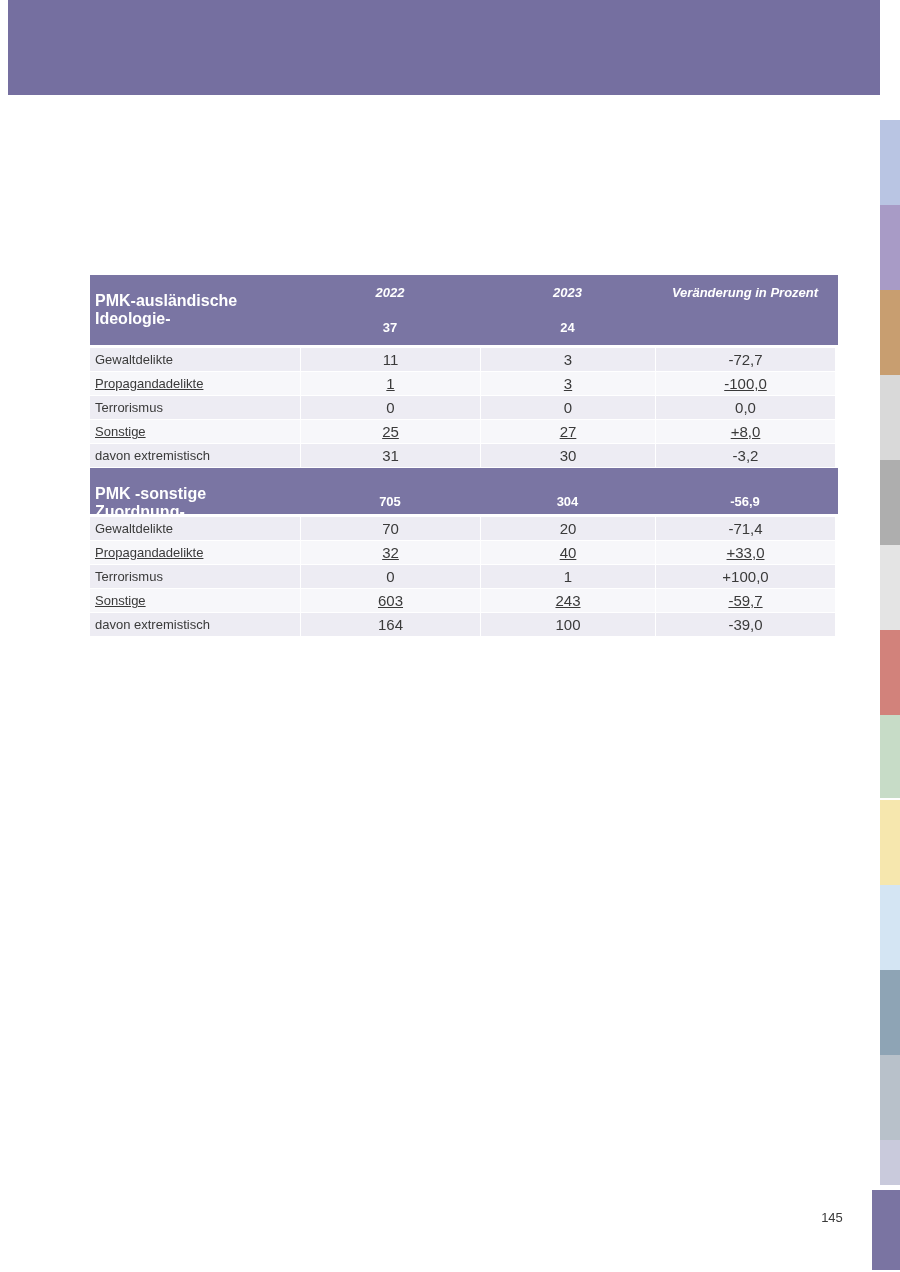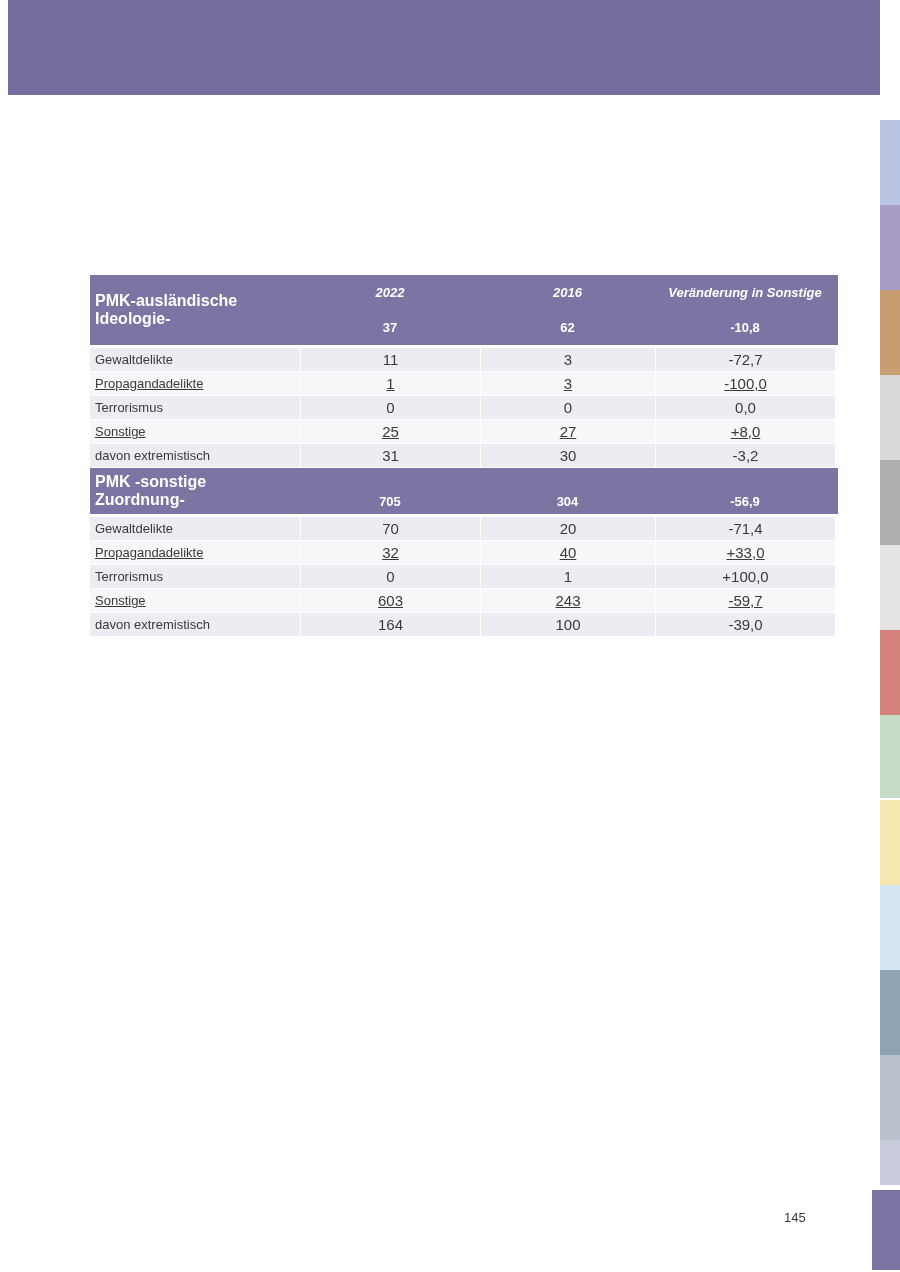--- a/index.html
+++ b/index.html
@@ -55,21 +55,21 @@
   .th-label {
     grid-column: 1;
     grid-row: 1 / 3;
     display: flex;
     align-items: center;
     padding-left: 5px;
     font-size: 16px;
   }
   .thead.g2 .th-label {
     align-items: flex-start;
-    padding-top: 5px;
+    padding-top: 17px;
   }
   .th-year, .th-total {
     display: flex;
     align-items: center;
     justify-content: center;
   }
   .thead .th-year  { grid-row: 1; font-style: italic; }
   .thead .th-total { grid-row: 2; }
 
   .trow {
@@ -83,23 +83,23 @@
     display: flex;
     align-items: center;
     background: var(--row-stripe-a, #edecf3);
   }
   .trow.even .cell { background: var(--row-stripe-b, #f7f7fa); text-decoration: underline; }
   .cell.lab { padding-left: 5px; font-size: 13px; }
   .cell.num { justify-content: center; font-size: 15px; }
 
   .page-number {
     position: absolute;
-    left: 784px; top: 1210px;
+    left: 812px; top: 1210px;
     width: 40px;
-    text-align: left;
+    text-align: center;
     font-size: 13px;
     color: var(--text, #3a3a3a);
   }
 </style>
 </head>
 <body>
 
 <div class="page">
 
   <div class="top-band"></div>
@@ -119,25 +119,24 @@
     <div class="strip-seg" style="top: 1055px; height: 85px; background: rgb(184, 193, 202);"></div>
     <div class="strip-seg" style="top: 1140px; height: 45px; background: rgb(201, 202, 220);"></div>
     <div class="strip-seg" style="top: 1190px; height: 80px; left: -8px; width: 28px; background: rgb(122, 116, 162);"></div>
   </div>
 
   <div class="pmk-table">
 
     <div class="thead g1">
       <div class="th-label">PMK-ausländische Ideologie-</div>
       <div class="th-year">2022</div>
-      <div class="th-year">2016</div>
-      <div class="th-year">Veränderung in Sonstige</div>
+      <div class="th-year">2023</div>
+      <div class="th-year">Veränderung in Prozent</div>
       <div class="th-total">37</div>
-      <div class="th-total">62</div>
-      <div class="th-total">-10,8</div>
+      <div class="th-total">24</div>
     </div>
 
     <div class="trow odd">
       <div class="cell lab">Gewaltdelikte</div>
       <div class="cell num">11</div>
       <div class="cell num">3</div>
       <div class="cell num">-72,7</div>
     </div>
     <div class="trow even">
       <div class="cell lab">Propagandadelikte</div>

